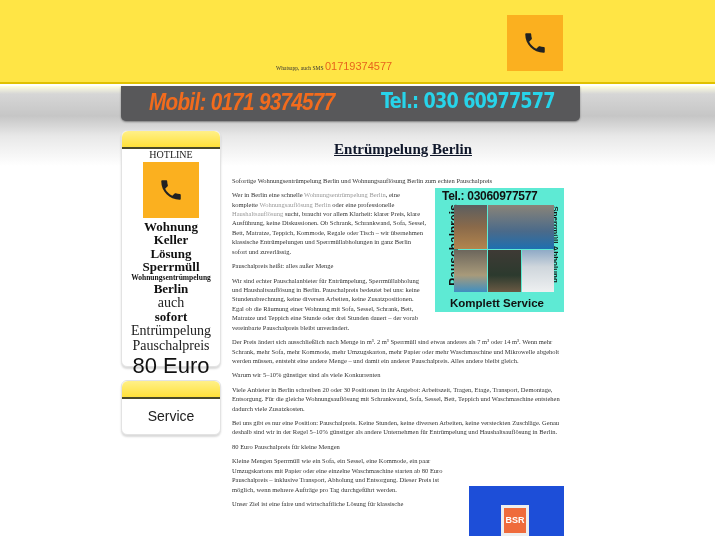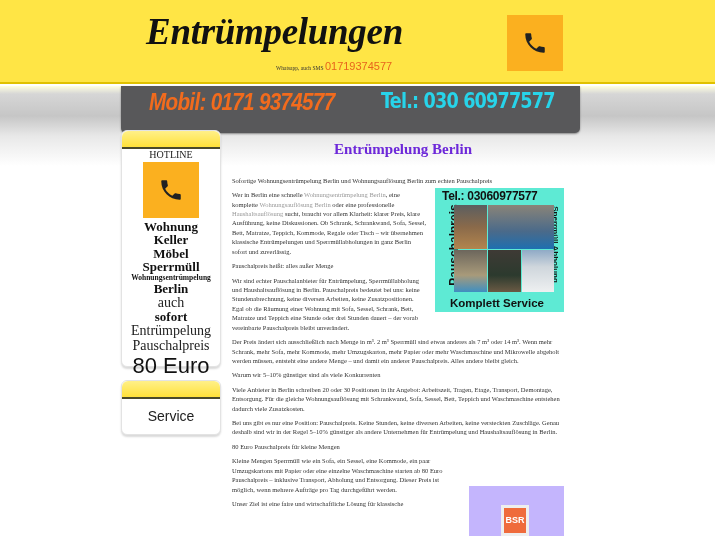--- a/index.html
+++ b/index.html
@@ -25,21 +25,21 @@
   .header-phone-box {
     position: absolute; left: 507px; top: 15px; width: 56px; height: 56px;
     background: #fbb01f; display: flex; align-items: center; justify-content: center;
   }
 
   .gray-band {
     position: absolute; left: 0; top: 86px; width: 715px; height: 80px;
     background: linear-gradient(#ffffe0 0px, #d6d6d6 8px, #c6c6c6 30px, #e8e8e8 50px, #ffffff 80px);
   }
   .phone-banner {
-    position: absolute; left: 121px; top: 86px; width: 459px; height: 47px;
+    position: absolute; left: 121px; top: 86px; width: 459px; height: 35px;
     background: #58585a; border-radius: 0 0 5px 5px;
     box-shadow: 0 1px 2px rgba(0,0,0,0.4);
   }
   .mobil {
     position: absolute; left: 28px; top: 2px;
     font-family: "Liberation Sans", sans-serif; font-weight: bold; font-style: italic;
     font-size: 24px; color: #f26b1d; letter-spacing: -0.8px; transform: scaleX(0.86); transform-origin: left;
     white-space: nowrap;
   }
   .tel {
@@ -75,22 +75,22 @@
   .service-label {
     font-family: "Liberation Sans", sans-serif; font-size: 14px; color: #222; text-align: center;
     padding-top: 9px;
   }
 
   .main {
     position: absolute; left: 232px; top: 134px; width: 342px;
     font-size: 6.5px; line-height: 1.45; color: #333;
   }
   .main h1 {
-    font-size: 15px; font-weight: bold; text-align: center; color: #6d28d9;
-    margin: 5px 0 15px 0; letter-spacing: 0;
+    font-size: 15px; font-weight: bold; text-align: center; color: #0f172a;
+    margin: 5px 0 15px 0; letter-spacing: 0; text-decoration: underline;
   }
   .main p { margin-bottom: 5px; }
   .main a { color: #999; text-decoration: none; }
   .narrow { width: 195px; }
 
   .promo-img {
     position: absolute; left: 435px; top: 188px; width: 129px; height: 124px;
     background: #5eead4; overflow: hidden;
   }
   .promo-top { position: absolute; left: 7px; top: 1px; font-family: "Liberation Sans", sans-serif; font-weight: bold; font-size: 12px; color: #111; letter-spacing: -0.3px; }
@@ -103,33 +103,32 @@
   }
   .ph { background: #6b6458; position: relative; }
   .ph1 { background: linear-gradient(#5b5e60, #8a6a4a 50%, #b2854e); }
   .ph2 { background: linear-gradient(#8a8478, #4a6a8a 60%, #1e6fb0); grid-column: span 2; }
   .ph3 { background: linear-gradient(#6c665c, #a89a7a 60%, #3f8fc1); }
   .ph4 { background: linear-gradient(#3e3a35, #2c3a2e 60%, #6a5a44); }
   .ph5 { background: linear-gradient(#8faac6, #cfd6dc 40%, #eef0f1); }
 
   .bsr-img {
     position: absolute; left: 469px; top: 486px; width: 95px; height: 50px;
-    background: #c4b5fd;
+    background: #1d4ed8;
   }
   .bsr-sign {
     position: absolute; left: 32px; top: 19px; width: 28px; height: 31px;
     background: #eee; padding: 3px;
   }
   .bsr-inner { width: 100%; height: 100%; background: #ef6b3c; color: #fff; font-family: "Liberation Sans", sans-serif; font-weight: bold; font-size: 9px; text-align: center; line-height: 24px; }
 </style>
 </head>
 <body>
 
 <div class="header">
-  <div class="site-title">Entrümpelungen</div>
   <div class="whatsapp-line">
     <span>Whatsapp, auch SMS</span>
     <span class="num">01719374577</span>
   </div>
   <div class="header-phone-box">
     <svg width="26" height="26" viewBox="0 0 24 24">
       <path fill="#222" d="M6.6 10.8c1.4 2.8 3.8 5.1 6.6 6.6l2.2-2.2c.3-.3.7-.4 1-.2 1.1.4 2.3.6 3.6.6.6 0 1 .4 1 1V20c0 .6-.4 1-1 1C10.6 21 3 13.4 3 4c0-.6.4-1 1-1h3.5c.6 0 1 .4 1 1 0 1.3.2 2.5.6 3.6.1.3 0 .7-.2 1l-2.3 2.2z"></path>
     </svg>
   </div>
 </div>
@@ -145,21 +144,21 @@
   <div class="sidebar-cap"></div>
   <div class="hotline-inner">
     <div class="hotline-label">HOTLINE</div>
     <div class="hotline-phone">
       <svg width="26" height="26" viewBox="0 0 24 24">
         <path fill="#222" d="M6.6 10.8c1.4 2.8 3.8 5.1 6.6 6.6l2.2-2.2c.3-.3.7-.4 1-.2 1.1.4 2.3.6 3.6.6.6 0 1 .4 1 1V20c0 .6-.4 1-1 1C10.6 21 3 13.4 3 4c0-.6.4-1 1-1h3.5c.6 0 1 .4 1 1 0 1.3.2 2.5.6 3.6.1.3 0 .7-.2 1l-2.3 2.2z"></path>
       </svg>
     </div>
     <div class="sb-bold">Wohnung</div>
     <div class="sb-bold">Keller</div>
-    <div class="sb-bold">Möbel</div>
+    <div class="sb-bold">Lösung</div>
     <div class="sb-bold">Sperrmüll</div>
     <div class="sb-bold-sm">Wohnungsentrümpelung</div>
     <div class="sb-bold">Berlin</div>
     <div class="sb-normal">auch</div>
     <div class="sb-bold">sofort</div>
     <div class="sb-normal">Entrümpelung</div>
     <div class="sb-normal">Pauschalpreis</div>
     <div class="sb-price">80 Euro</div>
   </div>
 </div>

